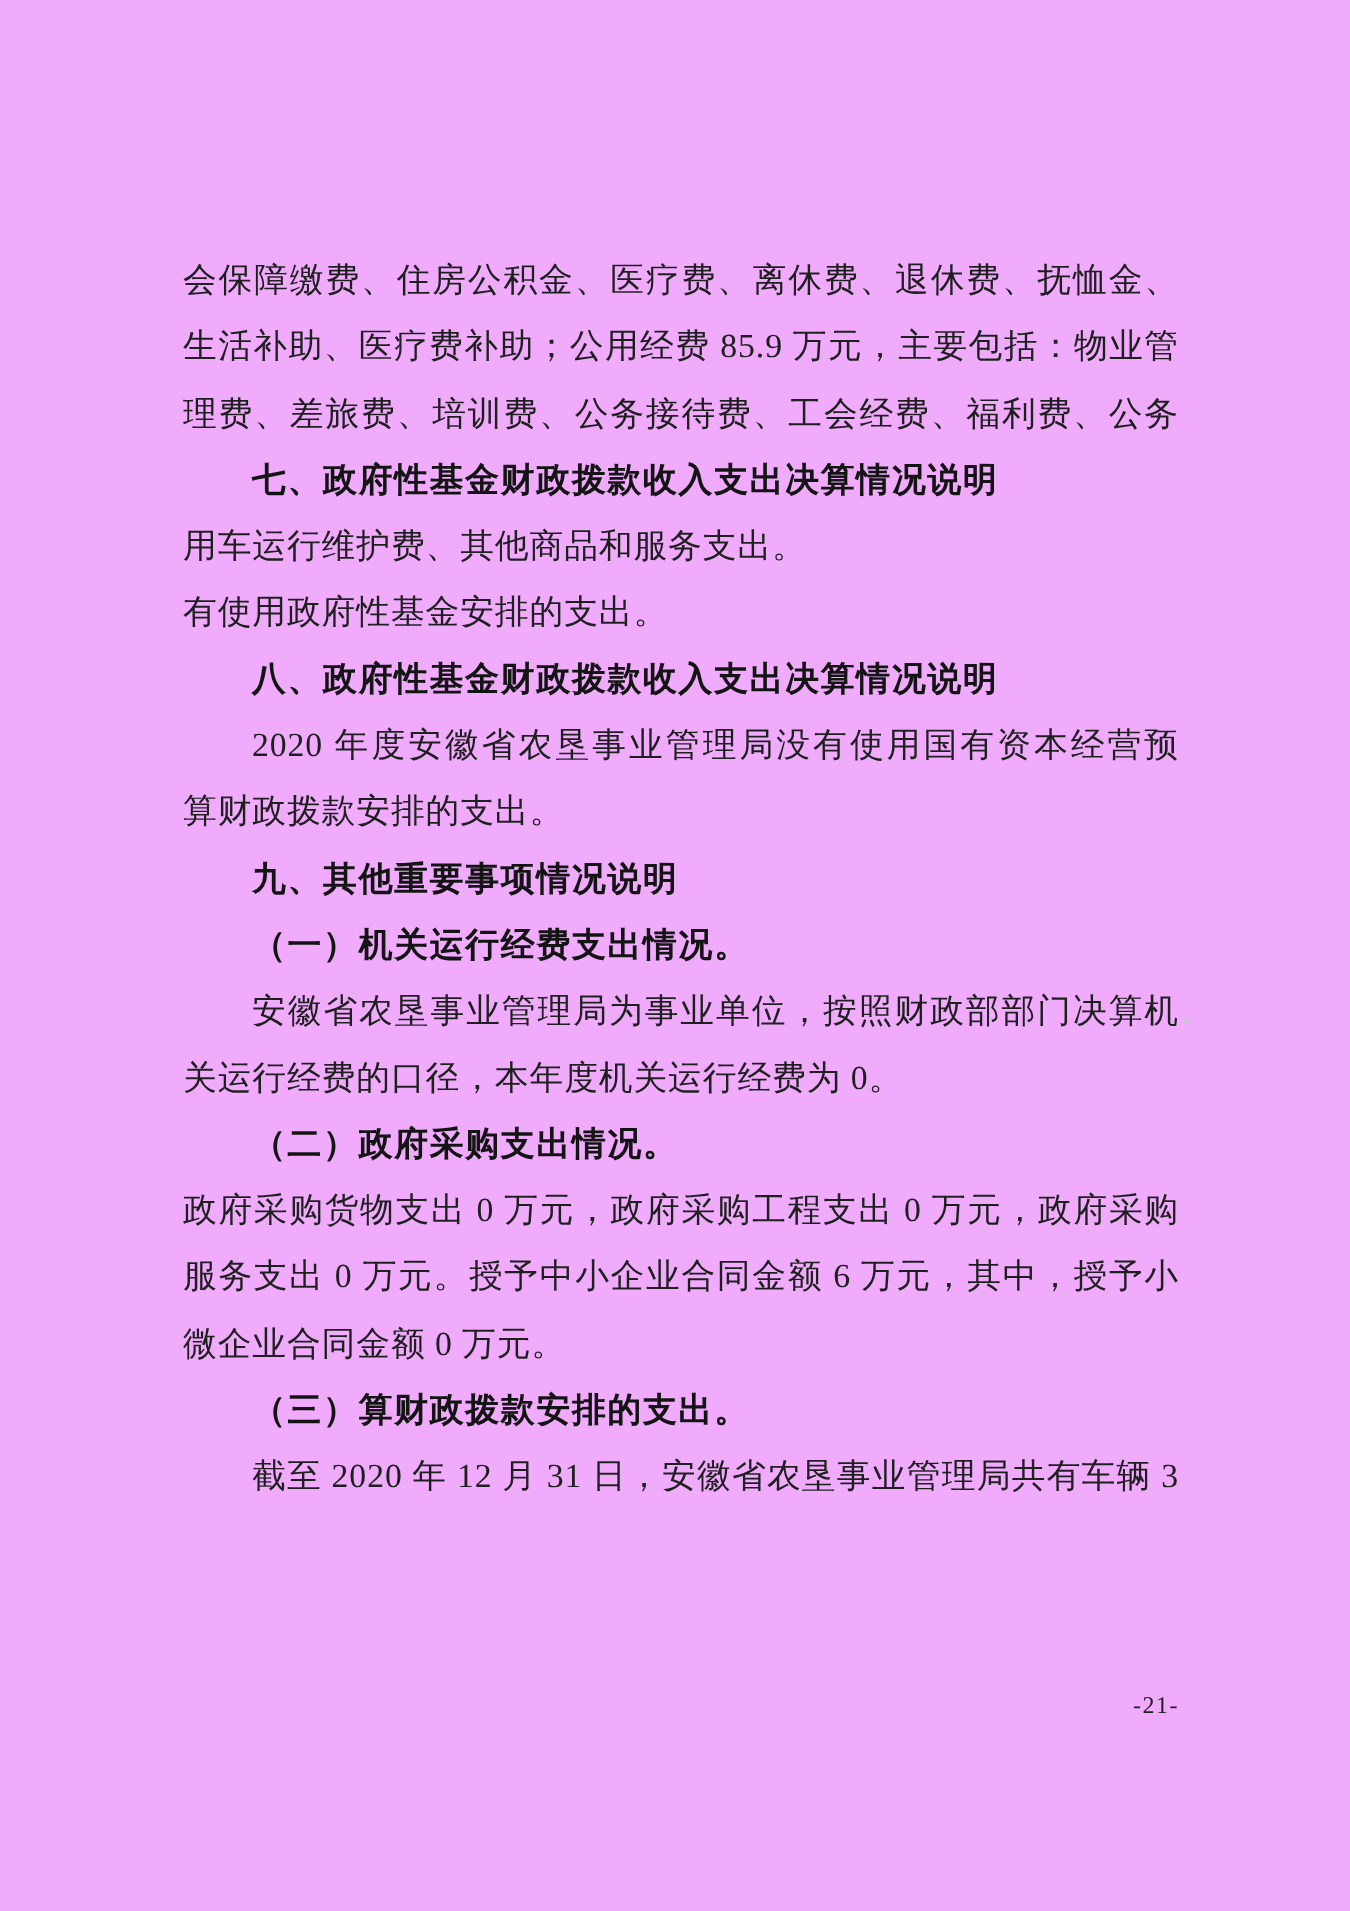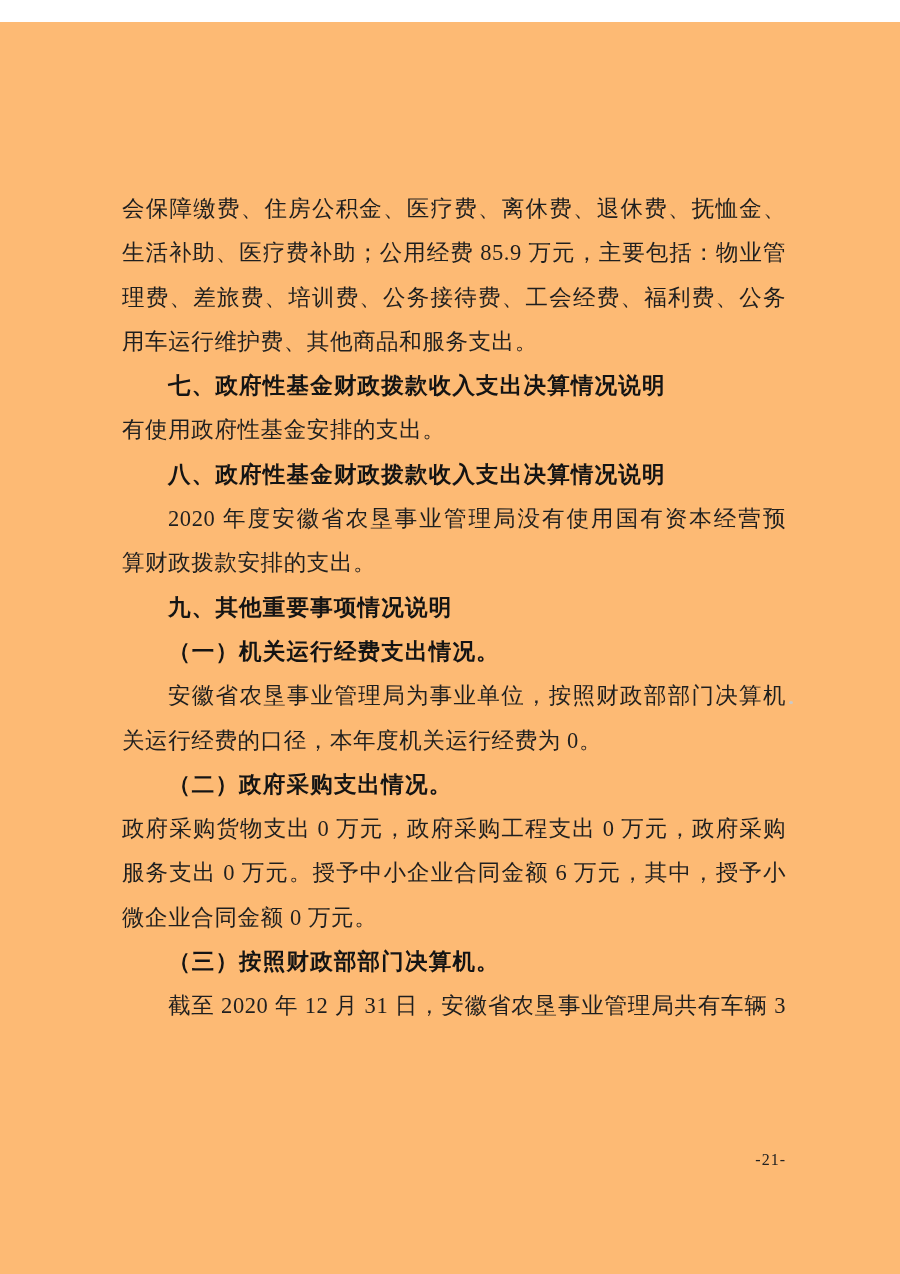--- a/index.html
+++ b/index.html
@@ -6,22 +6,21 @@
   body {
     width: 900px;
     height: 1274px;
     position: relative;
     overflow: hidden;
     background: #ffffff;
   }
   .page {
     position: absolute;
     inset: 0;
-    background: #fdba74;
-    margin-top: 22px;
+    background: #f0abfc;
   }
   .content {
     position: absolute;
     left: 122px;
     top: 165px;
     width: 664px;
   }
   .ln {
     height: 44.3px;
     line-height: 44.3px;
@@ -72,35 +71,35 @@
 </style>
 </head>
 <body>
 
 <div class="page">
 
   <div class="content">
     <div class="ln fill">会保障缴费、住房公积金、医疗费、离休费、退休费、抚恤金、</div>
     <div class="ln fill">生活补助、医疗费补助；公用经费 85.9 万元，主要包括：物业管</div>
     <div class="ln fill">理费、差旅费、培训费、公务接待费、工会经费、福利费、公务</div>
+    <div class="ln heading indent">七、政府性基金财政拨款收入支出决算情况说明</div>
     <div class="ln">用车运行维护费、其他商品和服务支出。</div>
-    <div class="ln heading indent">七、政府性基金财政拨款收入支出决算情况说明</div>
     <div class="ln">有使用政府性基金安排的支出。</div>
     <div class="ln heading indent">八、政府性基金财政拨款收入支出决算情况说明</div>
     <div class="ln fill indent">2020 年度安徽省农垦事业管理局没有使用国有资本经营预</div>
     <div class="ln">算财政拨款安排的支出。</div>
     <div class="ln heading indent">九、其他重要事项情况说明</div>
     <div class="ln heading indent">（一）机关运行经费支出情况。</div>
     <div class="ln fill indent">安徽省农垦事业管理局为事业单位，按照财政部部门决算机</div>
     <div class="ln">关运行经费的口径，本年度机关运行经费为 0。</div>
     <div class="ln heading indent">（二）政府采购支出情况。</div>
     <div class="ln fill">政府采购货物支出 0 万元，政府采购工程支出 0 万元，政府采购</div>
     <div class="ln fill">服务支出 0 万元。授予中小企业合同金额 6 万元，其中，授予小</div>
     <div class="ln">微企业合同金额 0 万元。</div>
-    <div class="ln heading indent">（三）按照财政部部门决算机。</div>
+    <div class="ln heading indent">（三）算财政拨款安排的支出。</div>
     <div class="ln fill indent">截至 2020 年 12 月 31 日，安徽省农垦事业管理局共有车辆 3</div>
   </div>
 
   <div class="page-number">-21-</div>
 
   <div class="artifact"></div>
 
 </div>
 
 </body></html>

